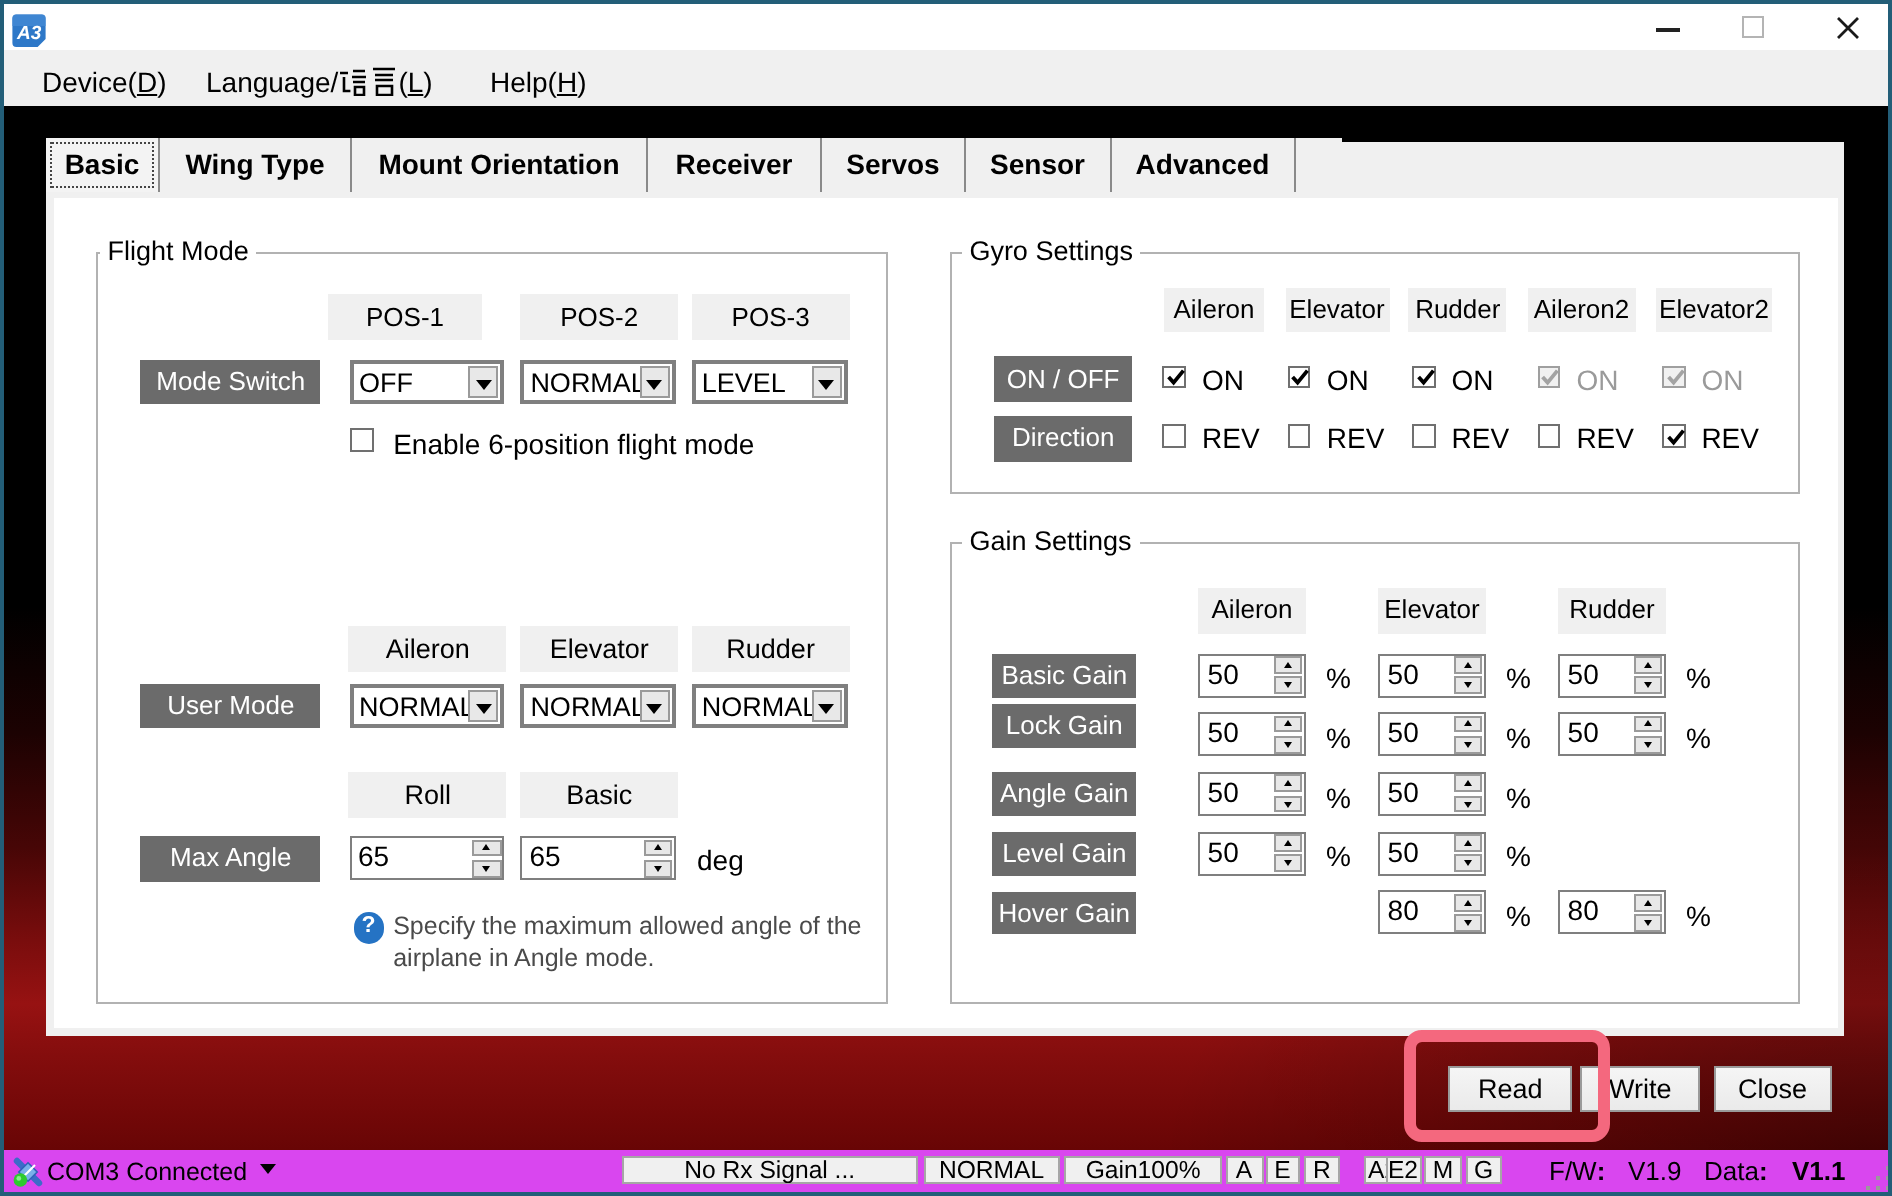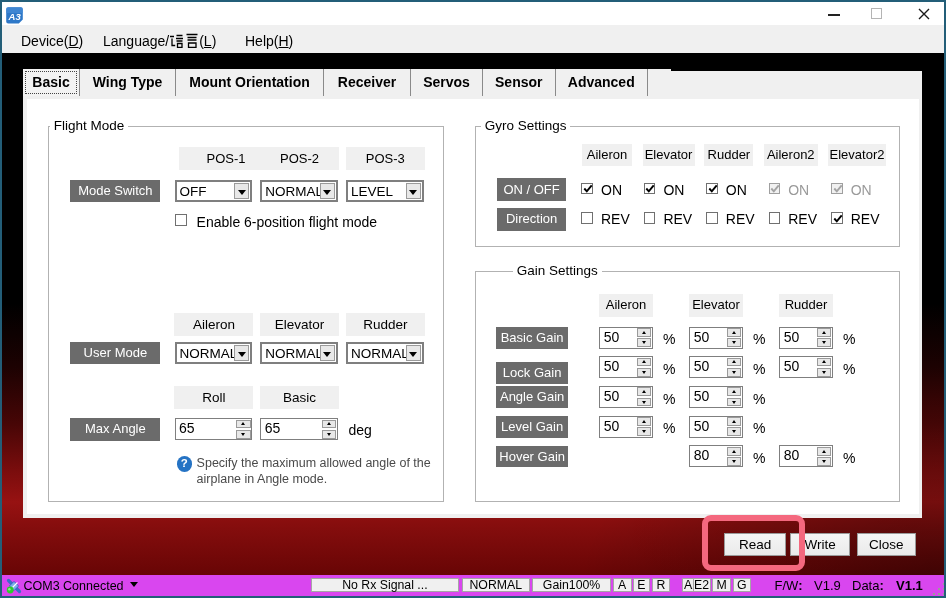--- a/index.html
+++ b/index.html
@@ -78,21 +78,21 @@
 <div class="abs tab" style="left:301px;width:87px;">Receiver</div>
 <div class="abs tab" style="left:388px;width:72px;">Servos</div>
 <div class="abs tab" style="left:460px;width:72.5px;">Sensor</div>
 <div class="abs tab" style="left:532.5px;width:92.5px;">Advanced</div>
 <div class="abs" style="left:648px;top:0;width:251px;height:2.4px;background:#000;"></div>
 <div class="abs" id="whitepanel"></div>
 </div>
 <div class="abs gb" style="left:47.5px;top:125.5px;width:396px;height:376px;">
     <span class="abs gblab" style="left:1.3px;">Flight Mode</span>
   </div>
-<div class="abs hdr" style="left:179px;top:146.8px;width:94px;height:23.2px;line-height:23.2px;font-size:13px;">POS-1</div>
+<div class="abs hdr" style="left:164px;top:146.8px;width:77px;height:23.2px;line-height:23.2px;font-size:13px;">POS-1</div>
 <div class="abs hdr" style="left:260.1px;top:146.8px;width:79px;height:23.2px;line-height:23.2px;font-size:13px;">POS-2</div>
 <div class="abs hdr" style="left:345.8px;top:146.8px;width:79px;height:23.2px;line-height:23.2px;font-size:13px;">POS-3</div>
 <div class="abs dbtn" style="left:70.3px;top:179.5px;width:90.2px;height:22.4px;line-height:22.4px;">Mode Switch</div>
 <div class="abs combo" style="left:174.5px;top:180.3px;width:77.8px;height:22px;">
     <span class="txt">OFF</span>
     <span class="cbtn">
       <span class="arr"></span>
     </span>
   </div>
 <div class="abs combo" style="left:260.2px;top:180.3px;width:77.8px;height:22px;">
@@ -203,21 +203,21 @@
 <span class="abs lab" style="left:725.8000000000001px;top:211.2px;">REV</span>
 <div class="abs cb" style="left:768.5px;top:212.3px;width:11.5px;height:11.5px;"></div>
 <span class="abs lab" style="left:788.2px;top:211.2px;">REV</span>
 <div class="abs cb" style="left:831.0px;top:212.3px;width:11.5px;height:11.5px;">
     <svg width="12" height="12" viewBox="0 0 12 12">
       <path d="M2.3 5.5 L4.8 8.3 L9.7 2.3" stroke="#000" stroke-width="1.9" fill="none"></path>
     </svg>
   </div>
 <span class="abs lab" style="left:850.7px;top:211.2px;">REV</span>
 <div class="abs gb" style="left:474.7px;top:271px;width:425.8px;height:230.5px;">
-    <span class="abs gblab" style="left:5px;margin-left:32px;">Gain Settings</span>
+    <span class="abs gblab" style="left:5px;">Gain Settings</span>
   </div>
 <div class="abs hdr" style="left:599px;top:294px;width:54px;height:22.5px;line-height:22.5px;font-size:13px;">Aileron</div>
 <div class="abs hdr" style="left:689px;top:294px;width:54px;height:22.5px;line-height:22.5px;font-size:13px;">Elevator</div>
 <div class="abs hdr" style="left:779px;top:294px;width:54px;height:22.5px;line-height:22.5px;font-size:13px;">Rudder</div>
 <div class="abs dbtn" style="left:496.4px;top:327.0px;width:71.5px;height:21.5px;line-height:21.5px;">Basic Gain</div>
 <div class="abs spin" style="left:599.3px;top:326.5px;width:53.3px;height:22px;">
     <span class="txt">50</span>
     <span class="sb up">
       <span class="tri-u"></span>
     </span>
@@ -239,21 +239,21 @@
 <div class="abs spin" style="left:779.3px;top:326.5px;width:53.3px;height:22px;">
     <span class="txt">50</span>
     <span class="sb up">
       <span class="tri-u"></span>
     </span>
     <span class="sb dn">
       <span class="tri-d"></span>
     </span>
   </div>
 <span class="abs pct" style="left:843px;top:331.2px;">%</span>
-<div class="abs dbtn" style="left:496.4px;top:362px;width:71.5px;height:21.5px;line-height:21.5px;">Lock Gain</div>
+<div class="abs dbtn" style="left:496.4px;top:352px;width:71.5px;height:21.5px;line-height:21.5px;">Lock Gain</div>
 <div class="abs spin" style="left:599.3px;top:356.2px;width:53.3px;height:22px;">
     <span class="txt">50</span>
     <span class="sb up">
       <span class="tri-u"></span>
     </span>
     <span class="sb dn">
       <span class="tri-d"></span>
     </span>
   </div>
 <span class="abs pct" style="left:663px;top:360.9px;">%</span>

